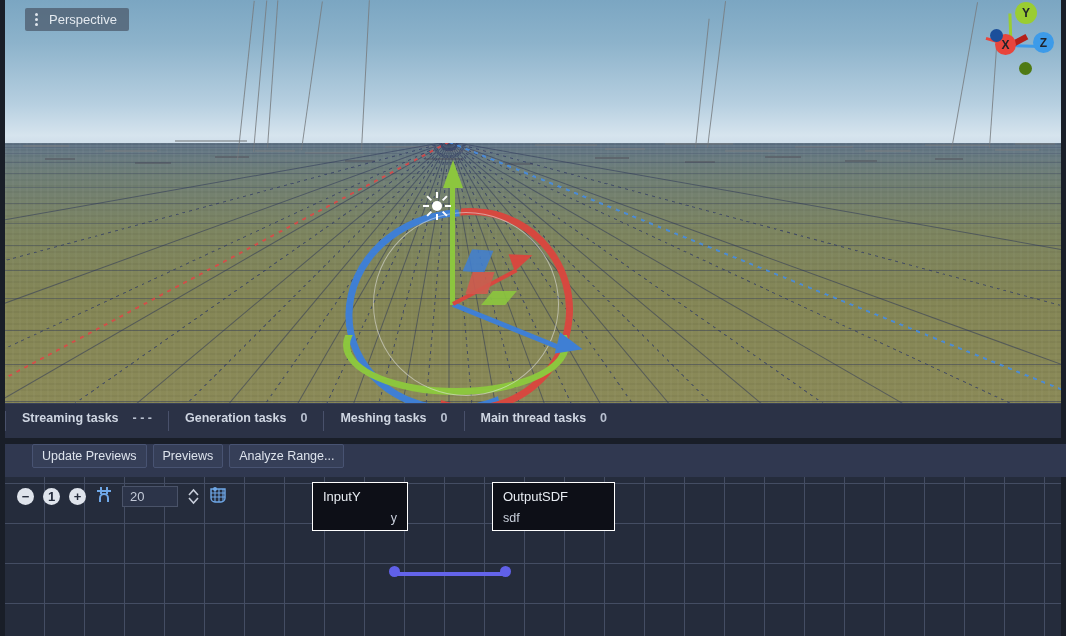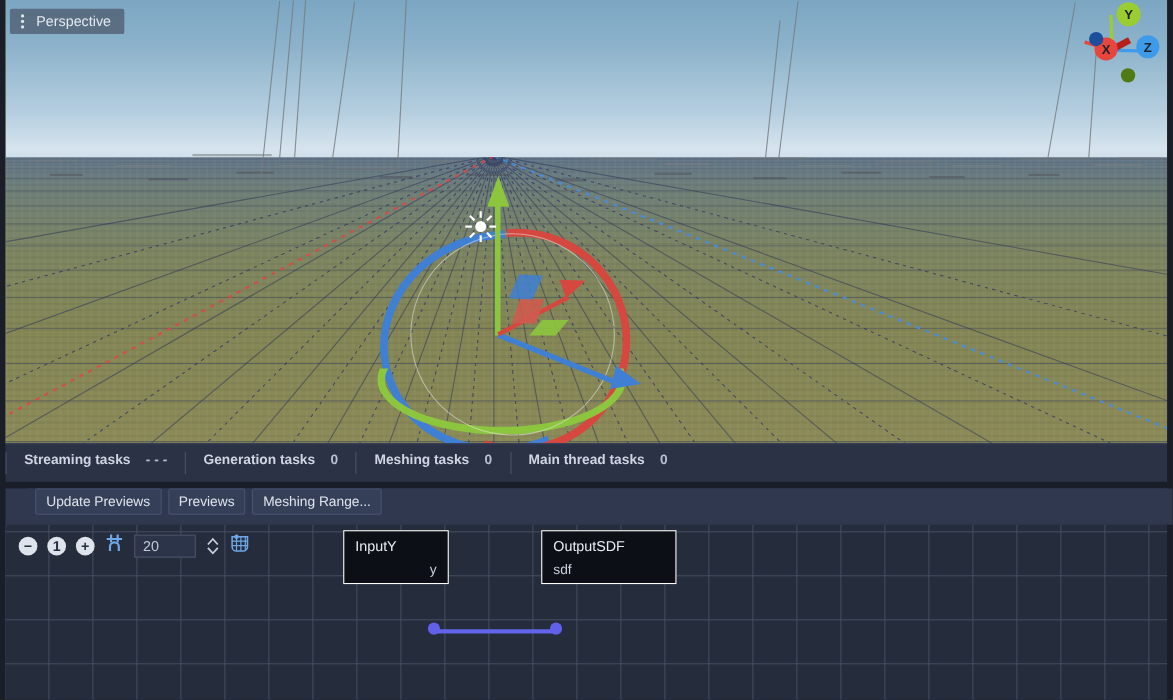--- a/index.html
+++ b/index.html
@@ -84,21 +84,21 @@
     border-radius: 50%; background: #fff;
   }
   .sun-ray {
     position: absolute; left: 13px; top: 0; width: 2px; height: 6px; background: #fff;
     transform-origin: 1px 14px;
   }
   .planehandle { position: absolute; }
 
   
   .persp-label {
-    position: absolute; left: 4px; top: 8px;
+    position: absolute; left: 20px; top: 8px;
     display: flex; align-items: center; gap: 7px;
     padding: 4px 12px 4px 6px;
     background: rgba(78,93,112,0.78);
     color: #e4e9ef; font-size: 13px;
     border-radius: 2px;
   }
   .dots3 { display: flex; flex-direction: column; gap: 2px; padding: 0 4px; }
   .dots3 i { width: 3px; height: 3px; border-radius: 50%; background: #dfe5ec; display: block; }
 
   
@@ -405,21 +405,21 @@
       <span>Main thread tasks</span>
       <span class="val">0</span>
     </div>
   </div>
 
   <div class="graphpanel">
 
     <div class="toolbar">
       <button class="tbtn">Update Previews</button>
       <button class="tbtn">Previews</button>
-      <button class="tbtn">Meshing Range...</button>
+      <button class="tbtn">Analyze Range...</button>
     </div>
 
     <div class="graphcanvas">
 
       <div class="zoomtoolbar">
         <span class="circ-icon">−</span>
         <span class="circ-icon">1</span>
         <span class="circ-icon">+</span>
 
         <span class="blue-icon">

